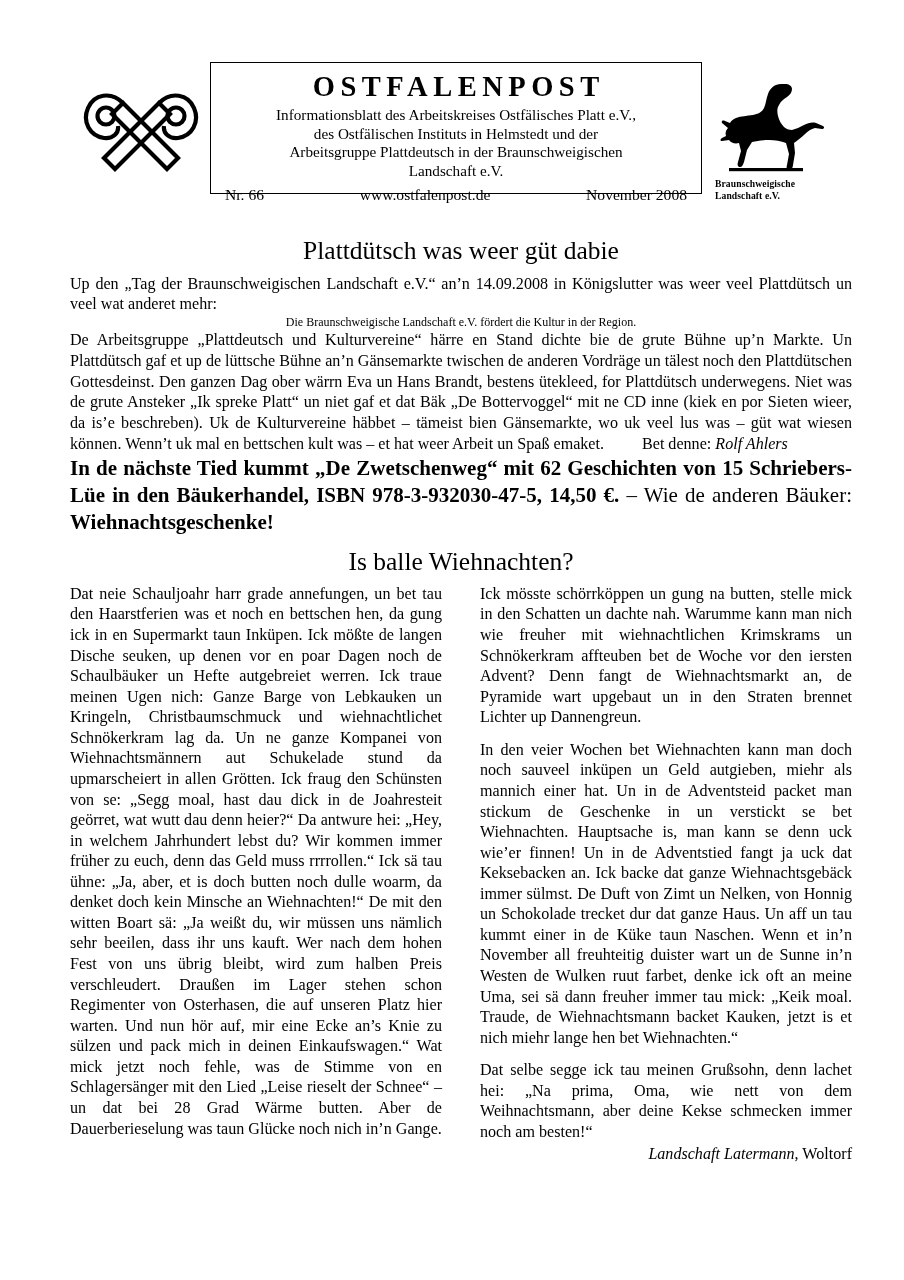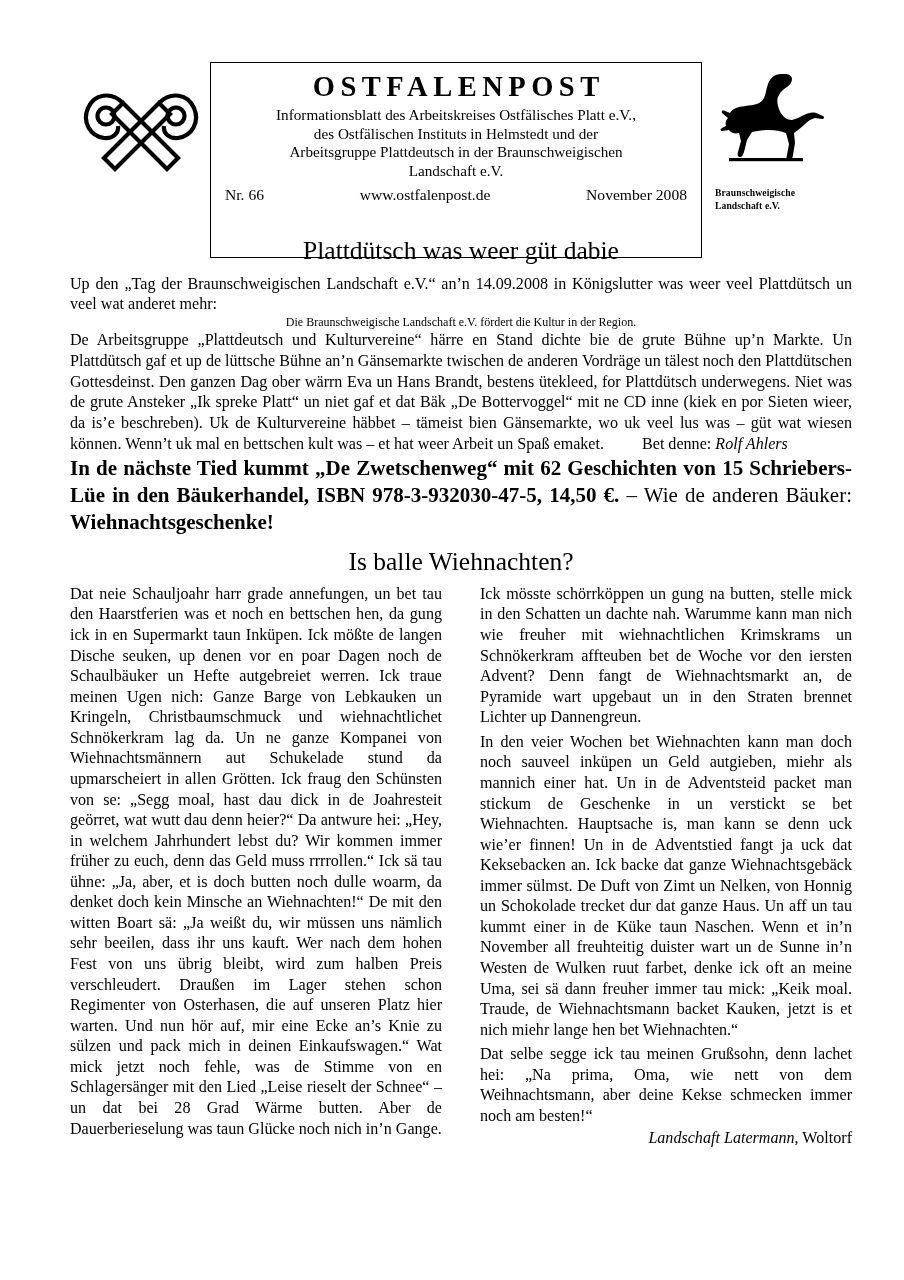--- a/index.html
+++ b/index.html
@@ -47,21 +47,21 @@
   }
   .emblem-wrap svg { display: block; }
 
   .masthead-box {
     flex: 0 0 492px;
     width: 492px;
     border: 1.5px solid #000;
     box-sizing: border-box;
     padding: 4px 8px 5px 8px;
     text-align: center;
-    height: 196px;
+    height: 132px;
     display: flex;
     flex-direction: column;
     justify-content: flex-start;
   }
 
   .paper-title {
     font-size: 28.5px;
     font-weight: bold;
     letter-spacing: 5.5px;
     line-height: 1.22;
@@ -88,21 +88,21 @@
 
   .logo-wrap {
     flex: 0 0 auto;
     margin-left: 7px;
     width: 126px;
     height: 150px;
     position: relative;
     display: flex;
     flex-direction: column;
     align-items: center;
-    justify-content: space-between;
+    justify-content: center;
     padding-top: 8px;
     box-sizing: border-box;
   }
   .logo-horse { display: block; }
   .logo-caption {
     font-family: "Liberation Serif", "DejaVu Serif", serif;
     font-size: 9.6px;
     font-weight: bold;
     line-height: 1.3;
     text-align: left;
@@ -178,21 +178,21 @@
     width: 380px;
   }
   .col p {
     font-size: 16.1px;
     line-height: 1.2785;
     text-align: justify;
     margin: 0;
     -webkit-hyphens: none;
     hyphens: none;
   }
-  .col p + p { margin-top: 4px; }
+  .col p + p { margin-top: 12px; }
 
   .byline {
     font-size: 16.1px;
     line-height: 1.285;
     text-align: right;
     margin-top: 1px;
   }
   .byline .name { font-style: italic; }
 </style>
 </head>

